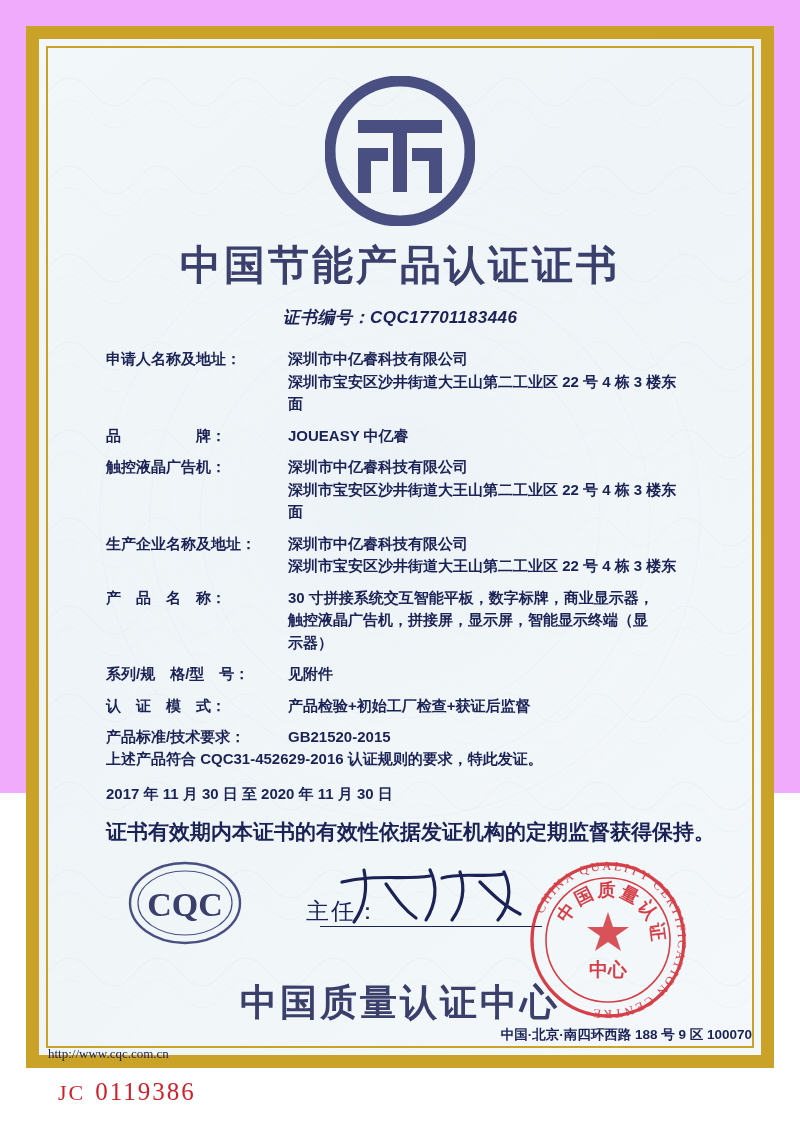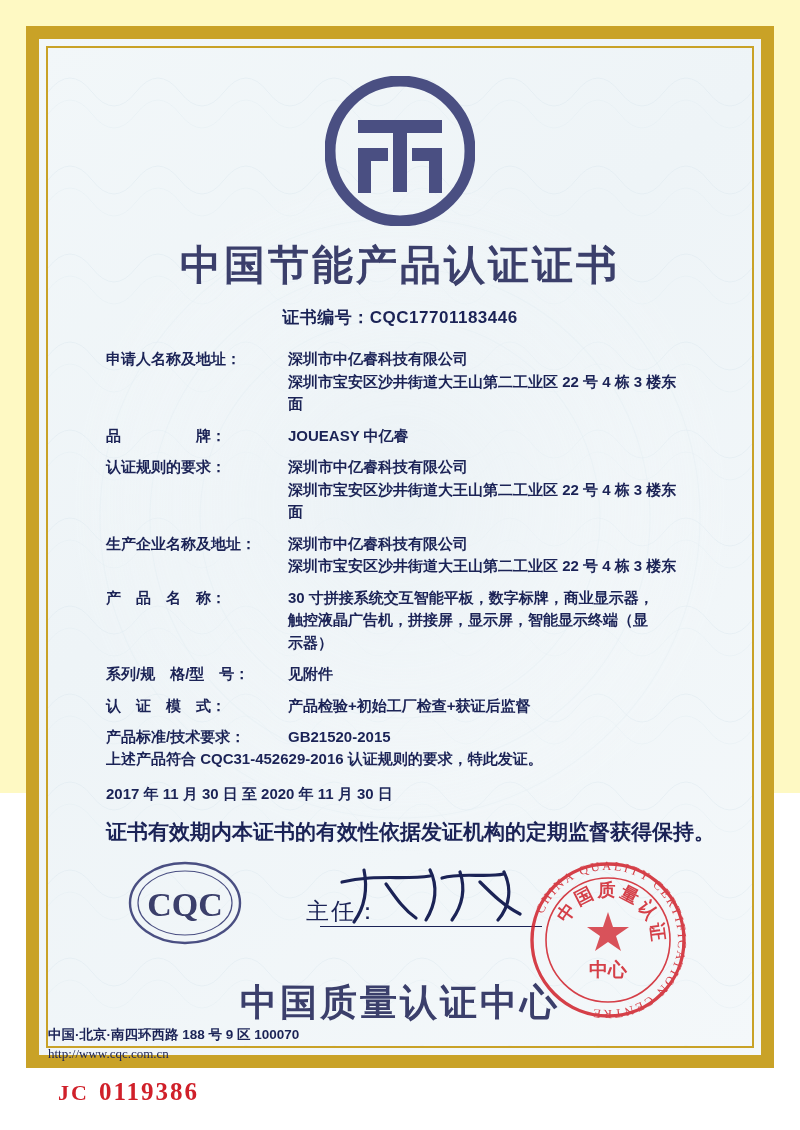--- a/index.html
+++ b/index.html
@@ -12,21 +12,21 @@
     height: 1130px;
     font-family: "Liberation Sans", "DejaVu Sans", sans-serif;
     position: relative;
     overflow: hidden;
   }
 
   .page {
     position: absolute;
     left: 0; top: 0;
     width: 800px; height: 793px;
-    background: #fef9c3;
+    background: #f0abfc;
   }
 
   
   .border-outer {
     position: absolute;
     left: 26px; top: 26px;
     width: 748px; height: 1042px;
     border: 13px solid #c9a227;
     box-sizing: border-box;
     background: linear-gradient(140deg,#f2f7f9 0%, #eef4f7 40%, #f4f8fa 100%);
@@ -77,20 +77,21 @@
 
   .cert-no {
     position: absolute;
     top: 258px;
     left: 0; right: 0;
     text-align: center;
     font-size: 17px;
     font-weight: bold;
     color: #1b2356;
     letter-spacing: .5px;
+    font-style: italic;
   }
 
   .fields {
     position: absolute;
     top: 300px;
     left: 58px;
     right: 24px;
   }
   .frow {
     display: flex;
@@ -196,42 +197,42 @@
     font-family: "DejaVu Sans", "Liberation Sans", sans-serif;
     font-size: 37px;
     font-weight: bold;
     color: #3b3f6b;
     letter-spacing: 3px;
   }
   .org-addr {
     position: absolute;
     top: 978px;
     left: 0; right: 0;
-    text-align: left;
+    text-align: right;
     font-size: 13.5px;
     color: #1b2356;
     font-weight: bold;
   }
   .org-url {
     position: absolute;
     top: 998px;
     left: 0; right: 0;
     text-align: left;
     font-size: 13px;
     color: #1b2356;
     font-family: "Liberation Serif", serif;
   }
 
   .serial {
     position: absolute;
     left: 58px;
     top: 1078px;
     font-family: "Liberation Serif", serif;
     font-size: 25px;
-    font-weight: bold;
+    font-weight: normal;
     color: #d0202a;
     letter-spacing: 2px;
   }
   .serial .prefix { font-size: 22px; margin-right: 10px; }
 </style>
 </head>
 <body>
 
 <div class="page">
 
@@ -292,21 +293,21 @@
       </div>
 
       <div class="frow">
         <div class="flabel">品　　　　　牌：</div>
         <div class="fvalue">
           <span class="ln">JOUEASY  中亿睿</span>
         </div>
       </div>
 
       <div class="frow">
-        <div class="flabel">认证规则的要求：</div>
+        <div class="flabel">触控液晶广告机：</div>
         <div class="fvalue">
           <span class="ln">深圳市中亿睿科技有限公司</span>
           <span class="ln">深圳市宝安区沙井街道大王山第二工业区 22 号 4 栋 3 楼东</span>
           <span class="ln">面</span>
         </div>
       </div>
 
       <div class="frow">
         <div class="flabel">生产企业名称及地址：</div>
         <div class="fvalue">

